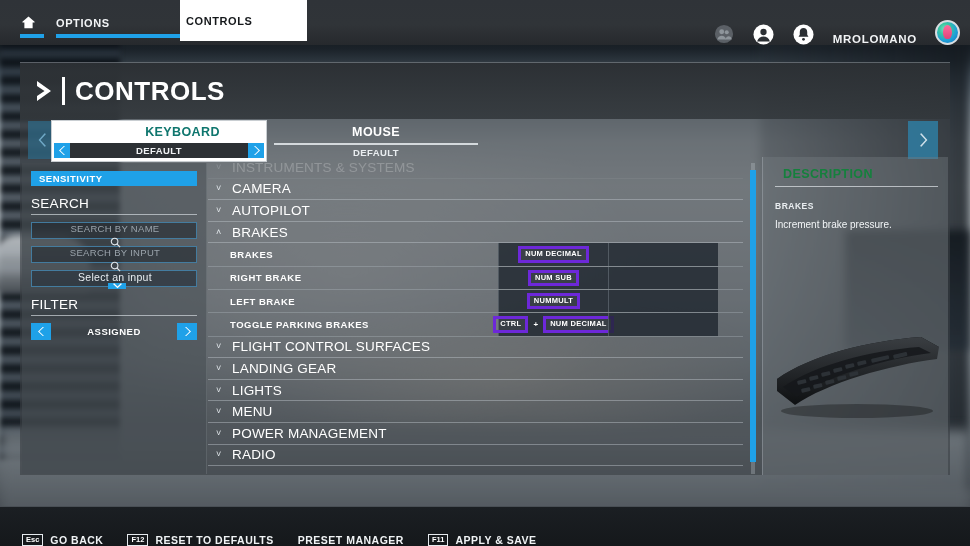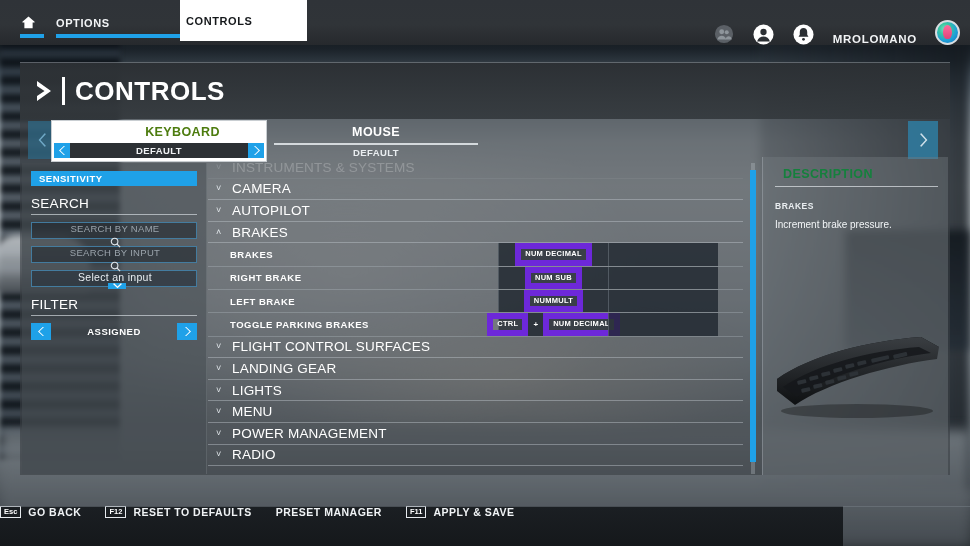--- a/index.html
+++ b/index.html
@@ -132,21 +132,21 @@
     font-size: 12.5px; font-weight: bold; letter-spacing:.4px;
   }
   .sel-card .valrow { height: 15px; display:flex; align-items:stretch; }
   .sel-card .valrow .val {
     flex: 1; display:flex; align-items:center; justify-content:center;
     font-size: 9.5px; font-weight: bold; letter-spacing:.4px;
   }
   .sel-card .arw { width: 16px; display:flex; align-items:center; justify-content:center; }
 
   .kb-card { left: 32px; width: 214px; background: #ffffff; outline: 1px solid #c9ced2; }
-  .kb-card .name { color:#4d7c0f;margin-left:47px; }
+  .kb-card .name { color:#0f766e;margin-left:47px; }
   .kb-card .valrow { background: #2c3034; margin: 0 2px 2px 2px; }
   .kb-card .valrow .val { color:#f0f2f4; }
   .kb-card .arw { background: #1fa1e8; }
 
   .ms-card { left: 252px; width: 208px; }
   .ms-card .name { color:#ffffff; }
   .ms-card .sep { height: 2px; background: rgba(230,235,238,.85); margin: 0 2px; }
   .ms-card .valrow .val { color:#e9edf0; }
 
   
@@ -208,21 +208,21 @@
     width: 290px; display:flex; align-items:center; padding-left: 22px;
     color:#ffffff; font-size: 9.5px; font-weight: bold; letter-spacing:.5px;
   }
   .bind-cell {
     width: 110px; background: rgba(30,38,46,.80);
     border-left: 1px solid rgba(150,160,170,.35);
     display:flex; align-items:center; justify-content:center; gap: 5px;
   }
   .bind-cell.second { width: 110px; }
   .keycap {
-    border: 6px solid #6d28d9; color:#ffffff; font-size: 7.5px; font-weight: bold;
+    border: 3px solid #6d28d9; color:#ffffff; font-size: 7.5px; font-weight: bold;
     letter-spacing:.3px; padding: 1px 4px; line-height: 1.15; white-space: nowrap;
     background: rgba(255,255,255,.06);
   }
   .plus { color:#ffffff; font-size: 8px; font-weight: bold; }
 
   
   #scrollbar { position:absolute; left: 729px; top: 0; width: 8px; height: 311px; }
   #scrollbar .track { position:absolute; left: 2px; top: 0; width: 4px; height: 311px; background: rgba(180,188,195,.35); }
   #scrollbar .thumb { position:absolute; left: 1px; top: 7px; width: 6px; height: 292px; background:#1fa1e8; }
 
@@ -235,23 +235,23 @@
   #desc .dtitle { color:#15803d; font-size: 12.5px; font-weight: bold; letter-spacing:.4px; margin: 10px 10px 0 20px; }
   #desc .drule { height: 1px; background: rgba(225,230,234,.7); margin: 5px 10px 0 12px; }
   #desc .dsub { color:#e9edf0; font-size: 8.5px; font-weight: bold; letter-spacing:.5px; margin: 14px 12px 0 12px; }
   #desc .dtext { color:#f2f5f7; font-size: 10px; margin: 8px 12px 0 12px; }
   #desc .kbimg {
     position:absolute; left: 8px; top: 168px; width: 172px; height: 95px;
   }
 
   
   #bottombar {
-    position:absolute; left: 0; bottom: 0; width: 843px; height: 40px;
+    position:absolute; left: 0; bottom: 0; width: 970px; height: 40px;
     background: linear-gradient(180deg,#1b1f23, #15181b);
-    display:flex; align-items:flex-start; gap: 24px; z-index: 30;
+    display:flex; align-items:flex-end; padding-left: 22px; gap: 24px; z-index: 30;
   }
   .bb-item { display:flex; align-items:center; gap: 7px; }
   .bb-key {
     border: 1px solid #e6eaee; color:#ffffff; font-size: 7.5px; font-weight: bold;
     padding: 1px 3px; line-height: 1.1; min-width: 16px; text-align:center;
   }
   .bb-lbl { color:#f0f3f5; font-size: 10.5px; font-weight: bold; letter-spacing:.5px; }
   #bottombar .divider { position:absolute; left:0; top:0; width:970px; height:1px; background:rgba(120,128,136,.5); }
 </style>
 </head>

